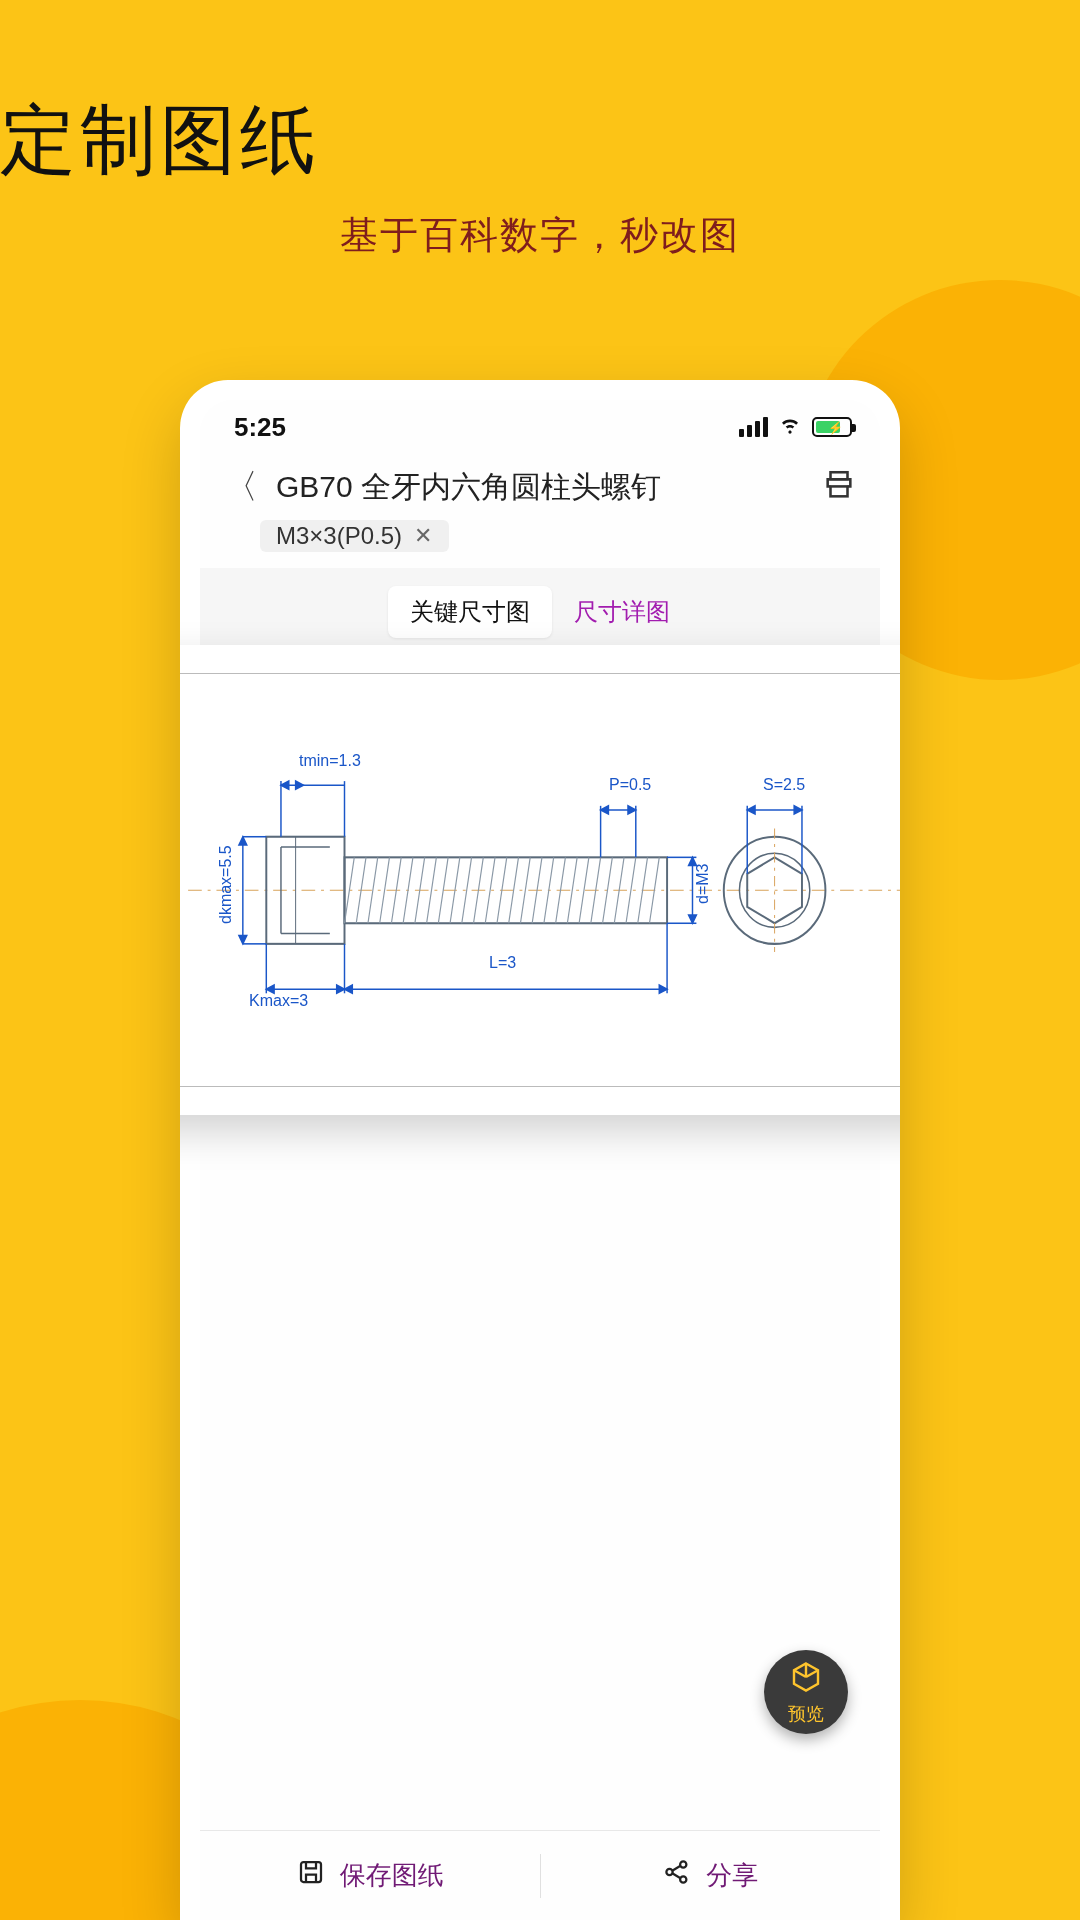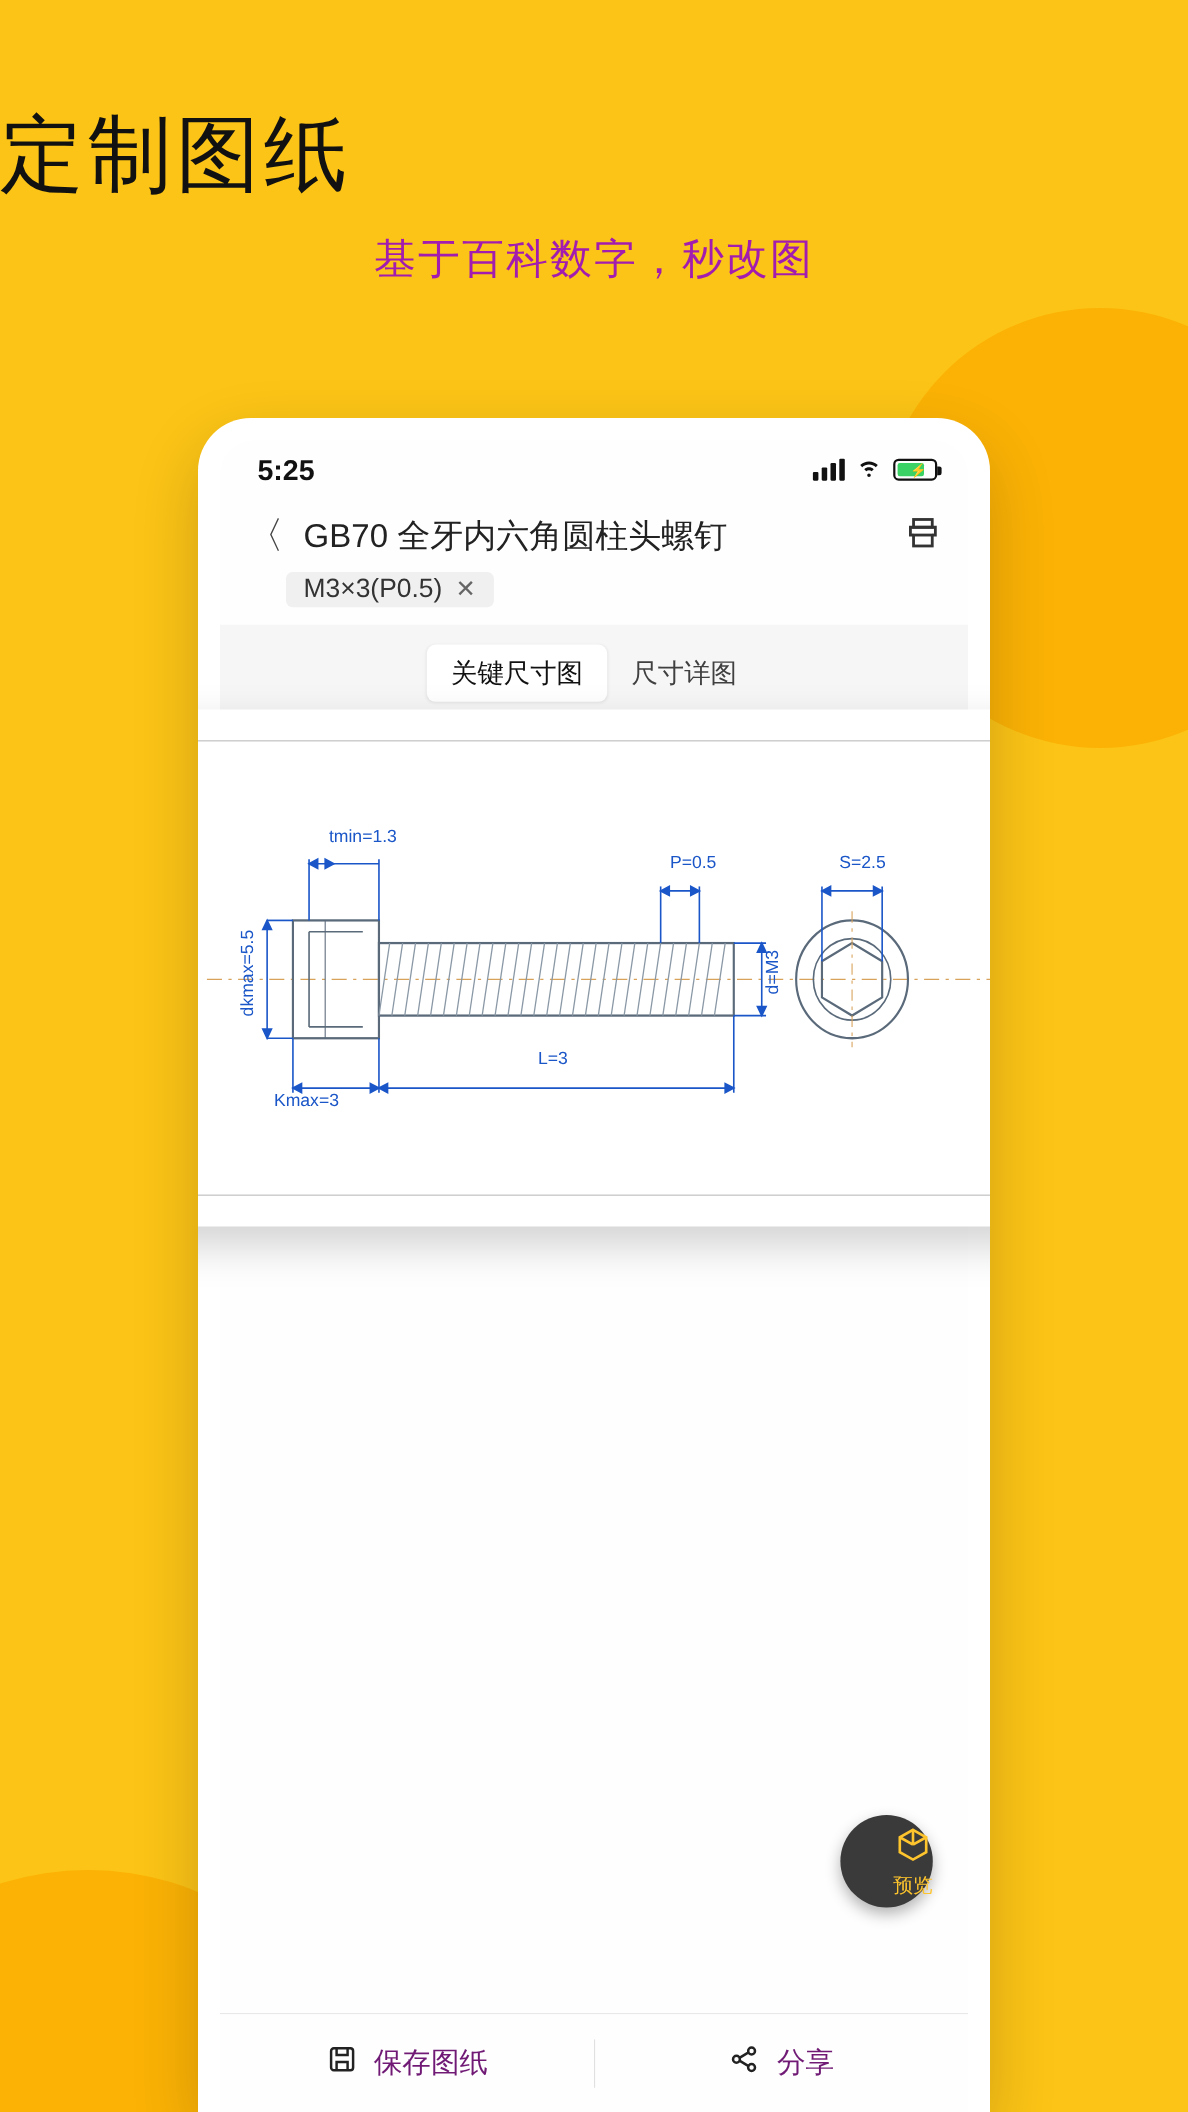--- a/index.html
+++ b/index.html
@@ -39,21 +39,21 @@
   color: #111;
   letter-spacing: 4px;
 }
 .promo-sub {
   position: absolute;
   top: 210px;
   left: 0;
   width: 100%;
   text-align: center;
   font-size: 38px;
-  color: #a21caf;
+  color: #7f1d1d;
   letter-spacing: 2px;
 }
 .phone {
   position: absolute;
   top: 380px;
   left: 50%;
   transform: translateX(-50%);
   width: 720px;
   height: 1540px;
   background: #fff;
@@ -122,21 +122,21 @@
 
 .tabs-wrap{
   background:#f6f6f6;
   padding: 14px 0;
   display:flex; justify-content:center;
 }
 .tabs {
   display:flex; background:#f6f6f6; border-radius:10px; padding:4px;
 }
 .tab {
-  padding: 10px 22px; font-size: 24px; color:#404040; border-radius:8px;
+  padding: 10px 22px; font-size: 24px; color:#a21caf; border-radius:8px;
 }
 .tab.active{ background:#fff; color:#111; box-shadow:0 1px 3px rgba(0,0,0,.08); }
 
 .drawing-card {
   position: absolute;
   top: 245px;
   left: -80px;
   right: -80px;
   height: 470px;
   background:#fff;
@@ -151,21 +151,21 @@
 }
 .draw-frame svg{ position:absolute; inset:0; width:100%; height:100%; }
 .dim-label{
   position:absolute; font-size:16px; color:#1a56c8; white-space:nowrap;
 }
 
 .fab {
   position:absolute; right:32px; bottom:186px;
   width:84px; height:84px; border-radius:50%;
   background:#3a3a3a; color:#fec42d;
-  display:flex; flex-direction:column; align-items:flex-end; justify-content:center;
+  display:flex; flex-direction:column; align-items:center; justify-content:center;
   box-shadow:0 6px 14px rgba(0,0,0,.3);
   font-size:18px; gap:2px;
 }
 .fab-cube svg{ width:36px; height:36px; }
 
 .bottombar{
   position:absolute; bottom:0; left:0; right:0; height:90px;
   border-top:1px solid #e8e8e8;
   display:flex;
 }

